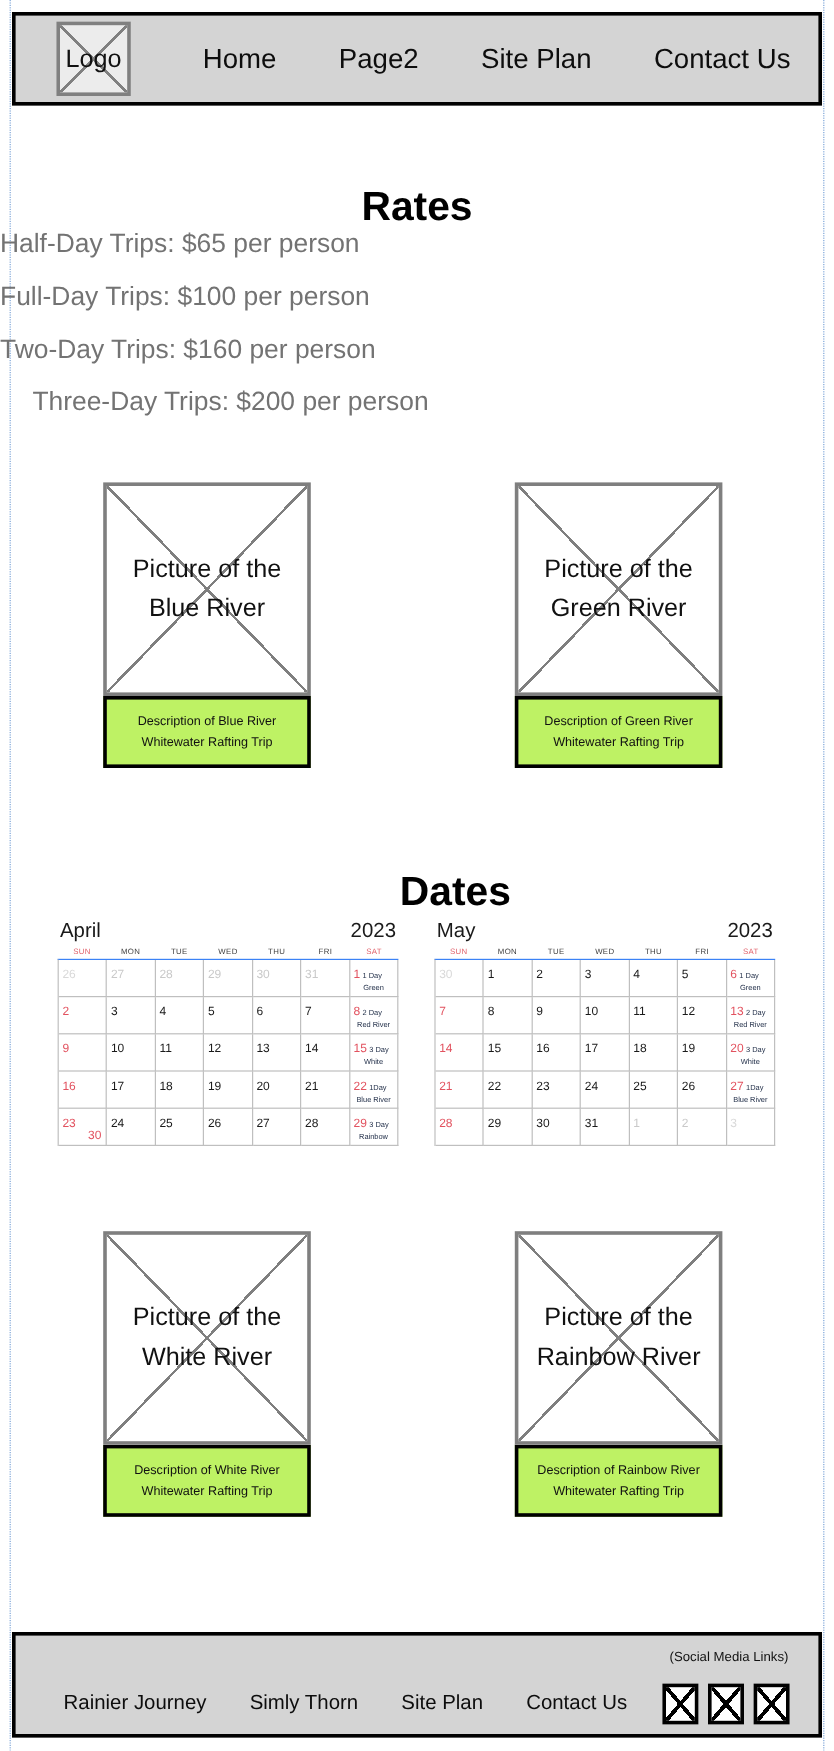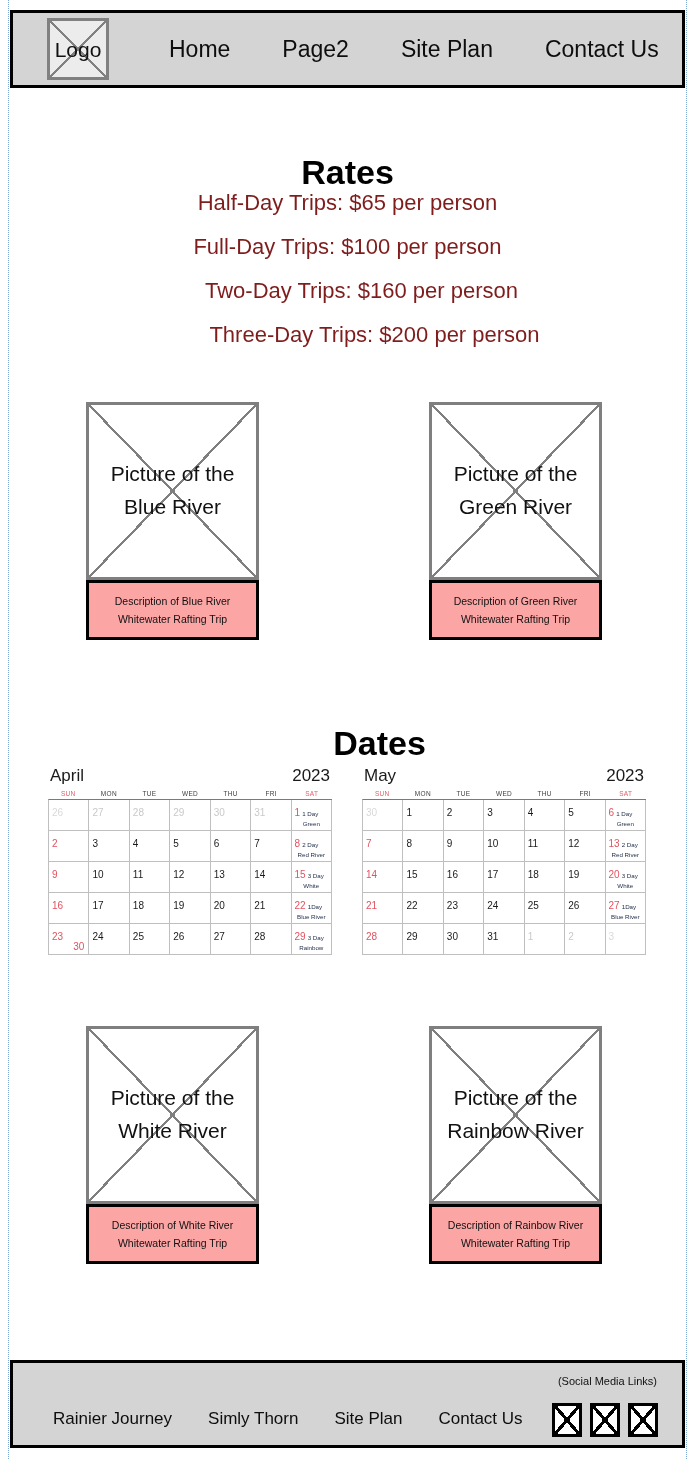--- a/index.html
+++ b/index.html
@@ -85,23 +85,22 @@
     font-size: 34px;
     font-weight: bold;
     color: #000;
   }
   #rates-title { top: 130px; }
   #dates-title { top: 701px; margin-left: 32px; }
 
   .rate-line {
     position: absolute;
     left: 0; width: 695px;
-    text-align: center;
     font-size: 22px;
-    color: #7f1d1d;
+    color: #737373;
   }
 
   
   .pic-card { position: absolute; border-radius: 16px; }
   .pic-box {
     position: relative;
     width: 173px; height: 178px;
     border: 3px solid #7f7f7f;
     background: #ffffff;
   }
@@ -117,21 +116,21 @@
     left: 0; right: 0; top: 50%;
     transform: translateY(-50%);
     text-align: center;
     font-size: 21px;
     line-height: 1.55;
     color: #111;
   }
   .desc-box {
     width: 173px; height: 60px;
     border: 3px solid #000000;
-    background: #fca5a5;
+    background: #bef264;
     display: flex;
     flex-direction: column;
     align-items: center;
     justify-content: center;
     text-align: center;
     font-size: 10.5px;
     line-height: 1.75;
     color: #111;
   }
 
@@ -276,21 +275,21 @@
       <a class="nav-item">Page2</a>
       <a class="nav-item">Site Plan</a>
       <a class="nav-item">Contact Us</a>
     </nav>
   </div>
 
   <h1 id="rates-title" class="section-title">Rates</h1>
 
   <div class="rate-line" style="top:190px;">Half-Day Trips: $65 per person</div>
   <div class="rate-line" style="top:234px;">Full-Day Trips: $100 per person</div>
-  <div class="rate-line" style="top:278px;padding-left:28px;">Two-Day Trips: $160 per person</div>
+  <div class="rate-line" style="top:278px;">Two-Day Trips: $160 per person</div>
   <div class="rate-line" style="top:322px;margin-left:27px;">Three-Day Trips: $200 per person</div>
 
   <div class="pic-card" style="left:86px; top:402px;">
     <div class="pic-box">
       <div class="d1"></div>
       <div class="d2"></div>
       <div class="pic-label">
         <div>Picture of the</div>
         <div>Blue River</div>
       </div>

